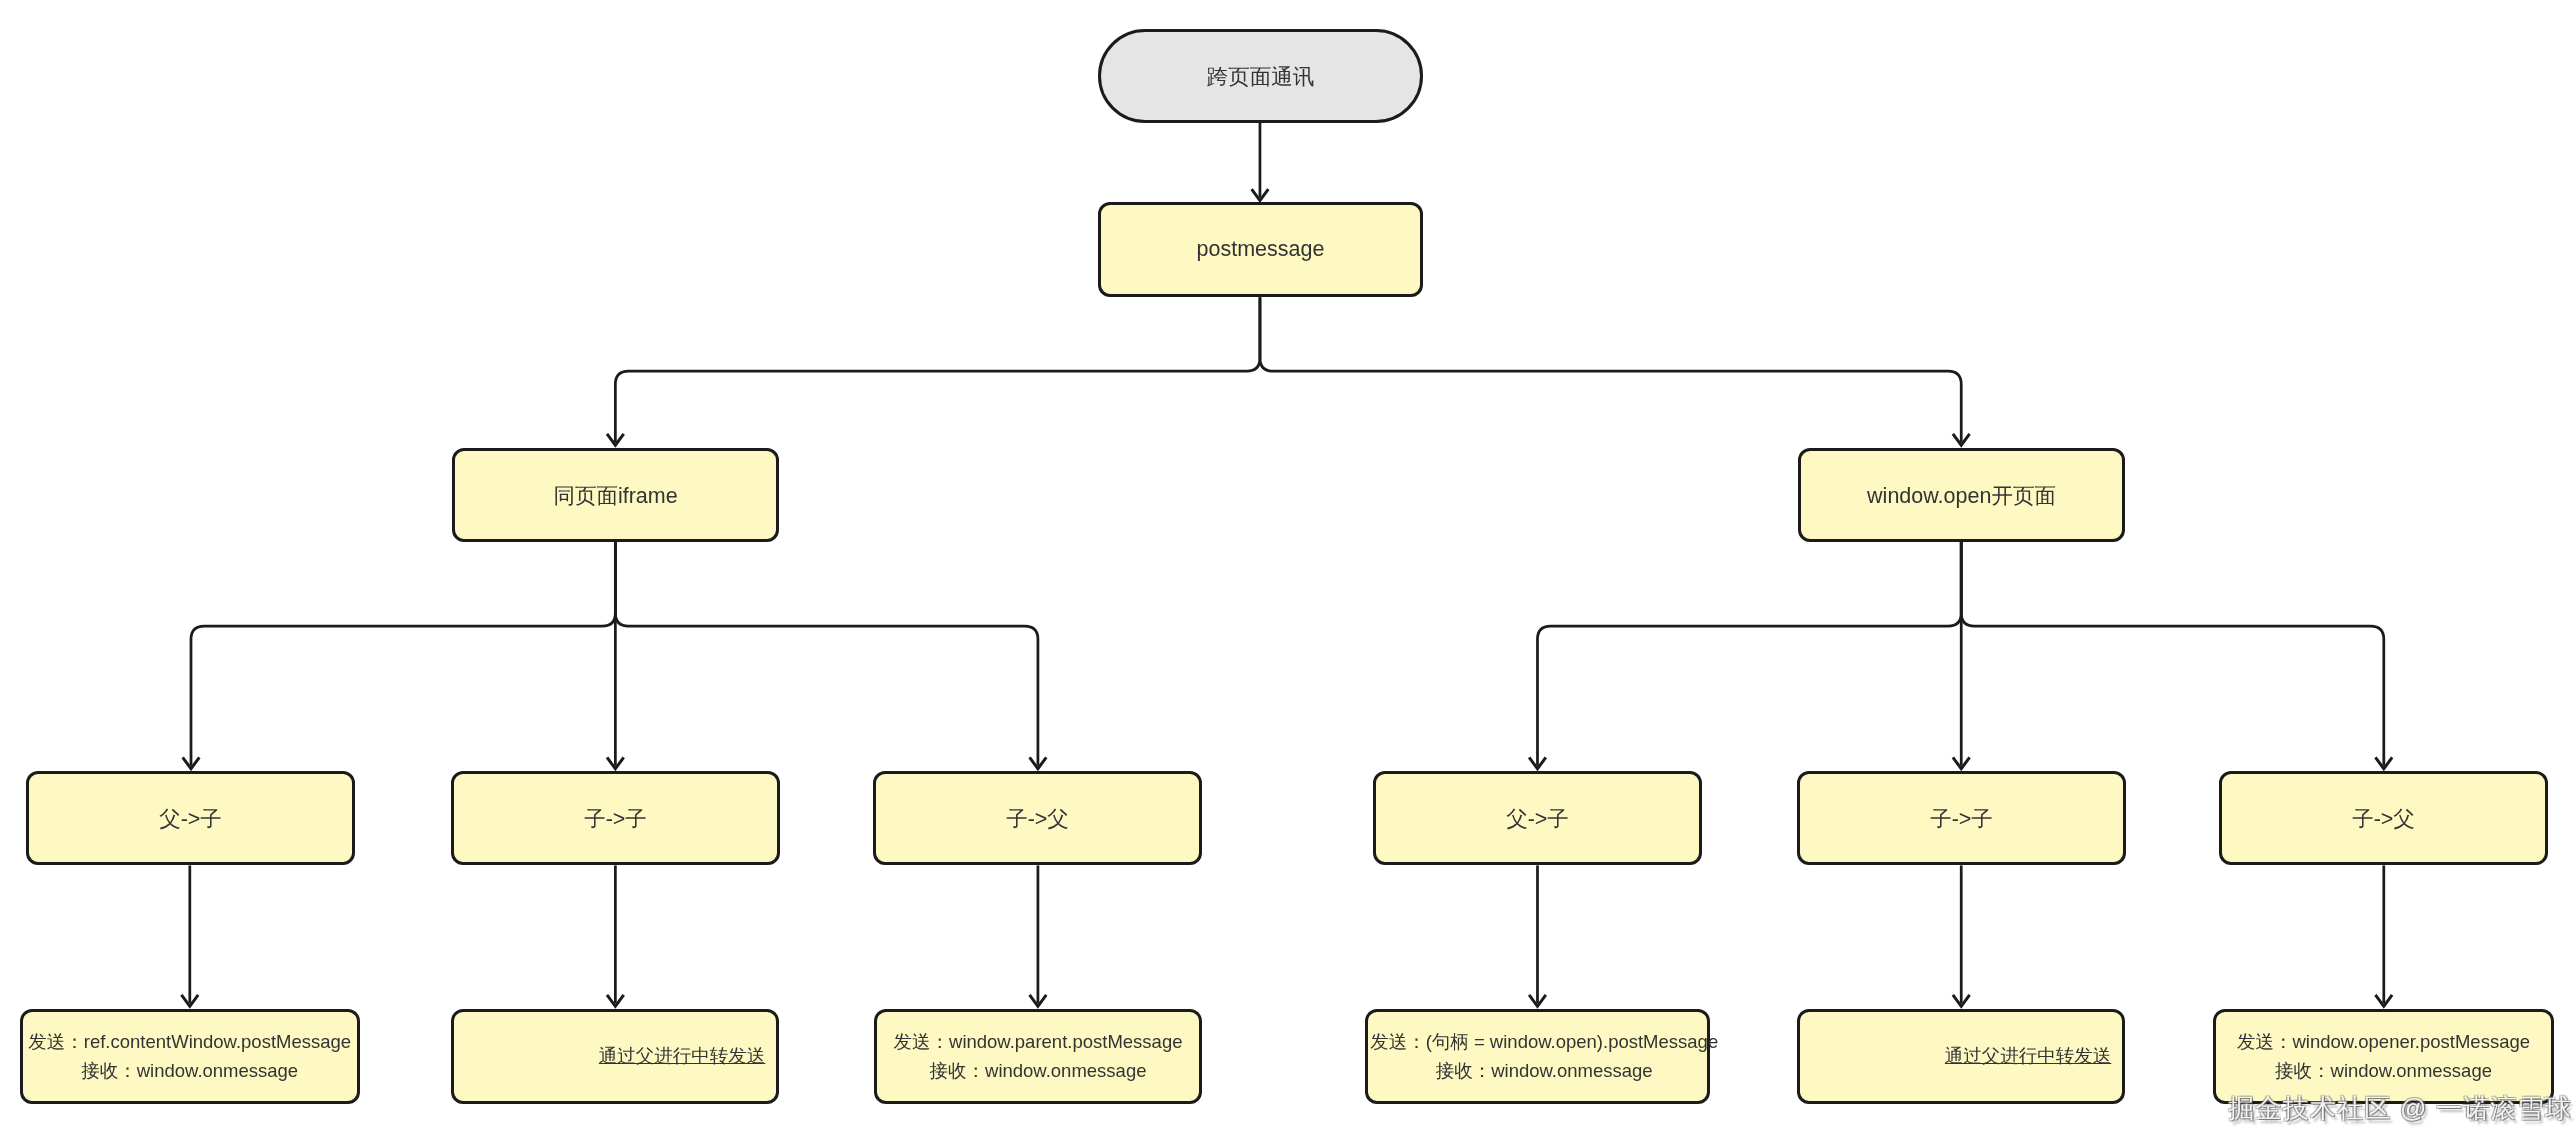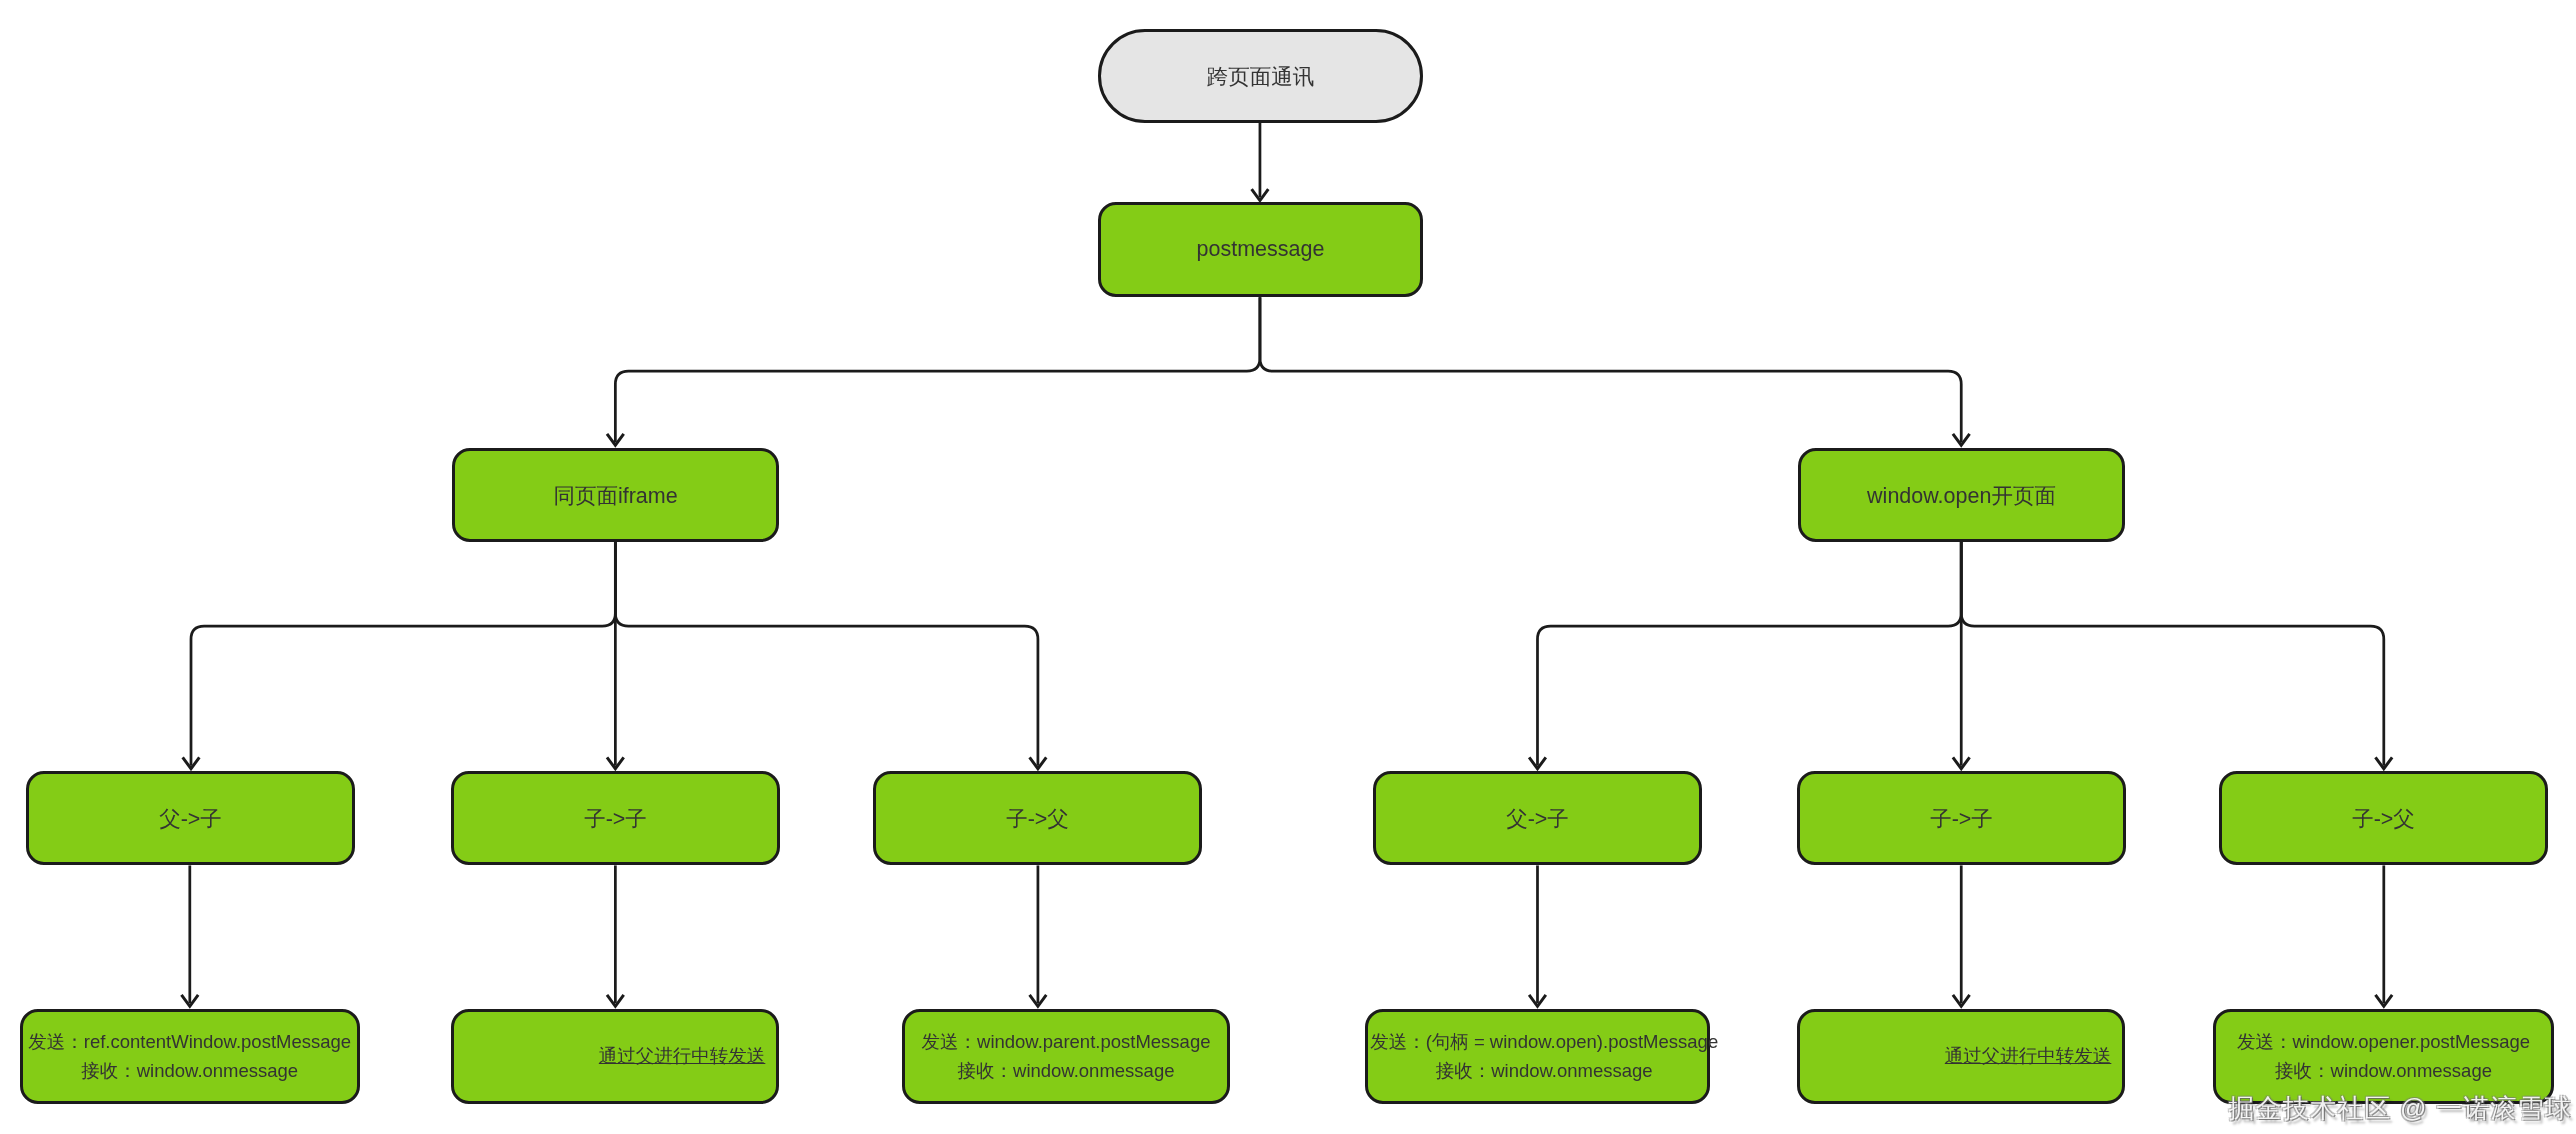--- a/index.html
+++ b/index.html
@@ -10,23 +10,23 @@
     font-family:"Liberation Sans","DejaVu Sans",sans-serif;
   }
   .stage{position:relative;width:2576px;height:1134px;}
   svg.edges{position:absolute;left:0;top:0;z-index:1;}
   svg.edges path{fill:none;stroke:#1b1b1b;stroke-width:4.6px;}
   svg.edges path.arrowhead{stroke-width:5px;stroke-linejoin:miter;stroke-linecap:butt;}
 
   .node{
     position:absolute;z-index:2;
     box-sizing:border-box;
-    background:#84cc16;
+    background:#fef9c3;
     border:3px solid #1b1b1b;
-    border-radius:18px;
+    border-radius:12px;
     display:flex;align-items:center;justify-content:center;
     color:#333333;
     font-size:21.5px;
     white-space:nowrap;
   }
   .pill{
     background:#e5e5e5;
     border-radius:54px;
   }
   .leaf{
@@ -140,21 +140,21 @@
 
   <div class="node leaf" style="left:19.7px;top:1009px;width:340px;height:95px;">
     <span>发送：ref.contentWindow.postMessage</span>
     <span>接收：window.onmessage</span>
   </div>
 
   <div class="node leaf single" style="left:451px;top:1009px;width:328px;height:95px;">
     <span>通过父进行中转发送</span>
   </div>
 
-  <div class="node leaf" style="left:874px;top:1009px;width:328px;height:95px;margin-left:28px;">
+  <div class="node leaf" style="left:874px;top:1009px;width:328px;height:95px;">
     <span>发送：window.parent.postMessage</span>
     <span>接收：window.onmessage</span>
   </div>
 
   <div class="node leaf" style="left:1365px;top:1009px;width:345px;height:95px;padding-left:24px;">
     <span>发送：(句柄 = window.open).postMessage</span>
     <span>接收：window.onmessage</span>
   </div>
 
   <div class="node leaf single" style="left:1797px;top:1009px;width:328px;height:95px;">

